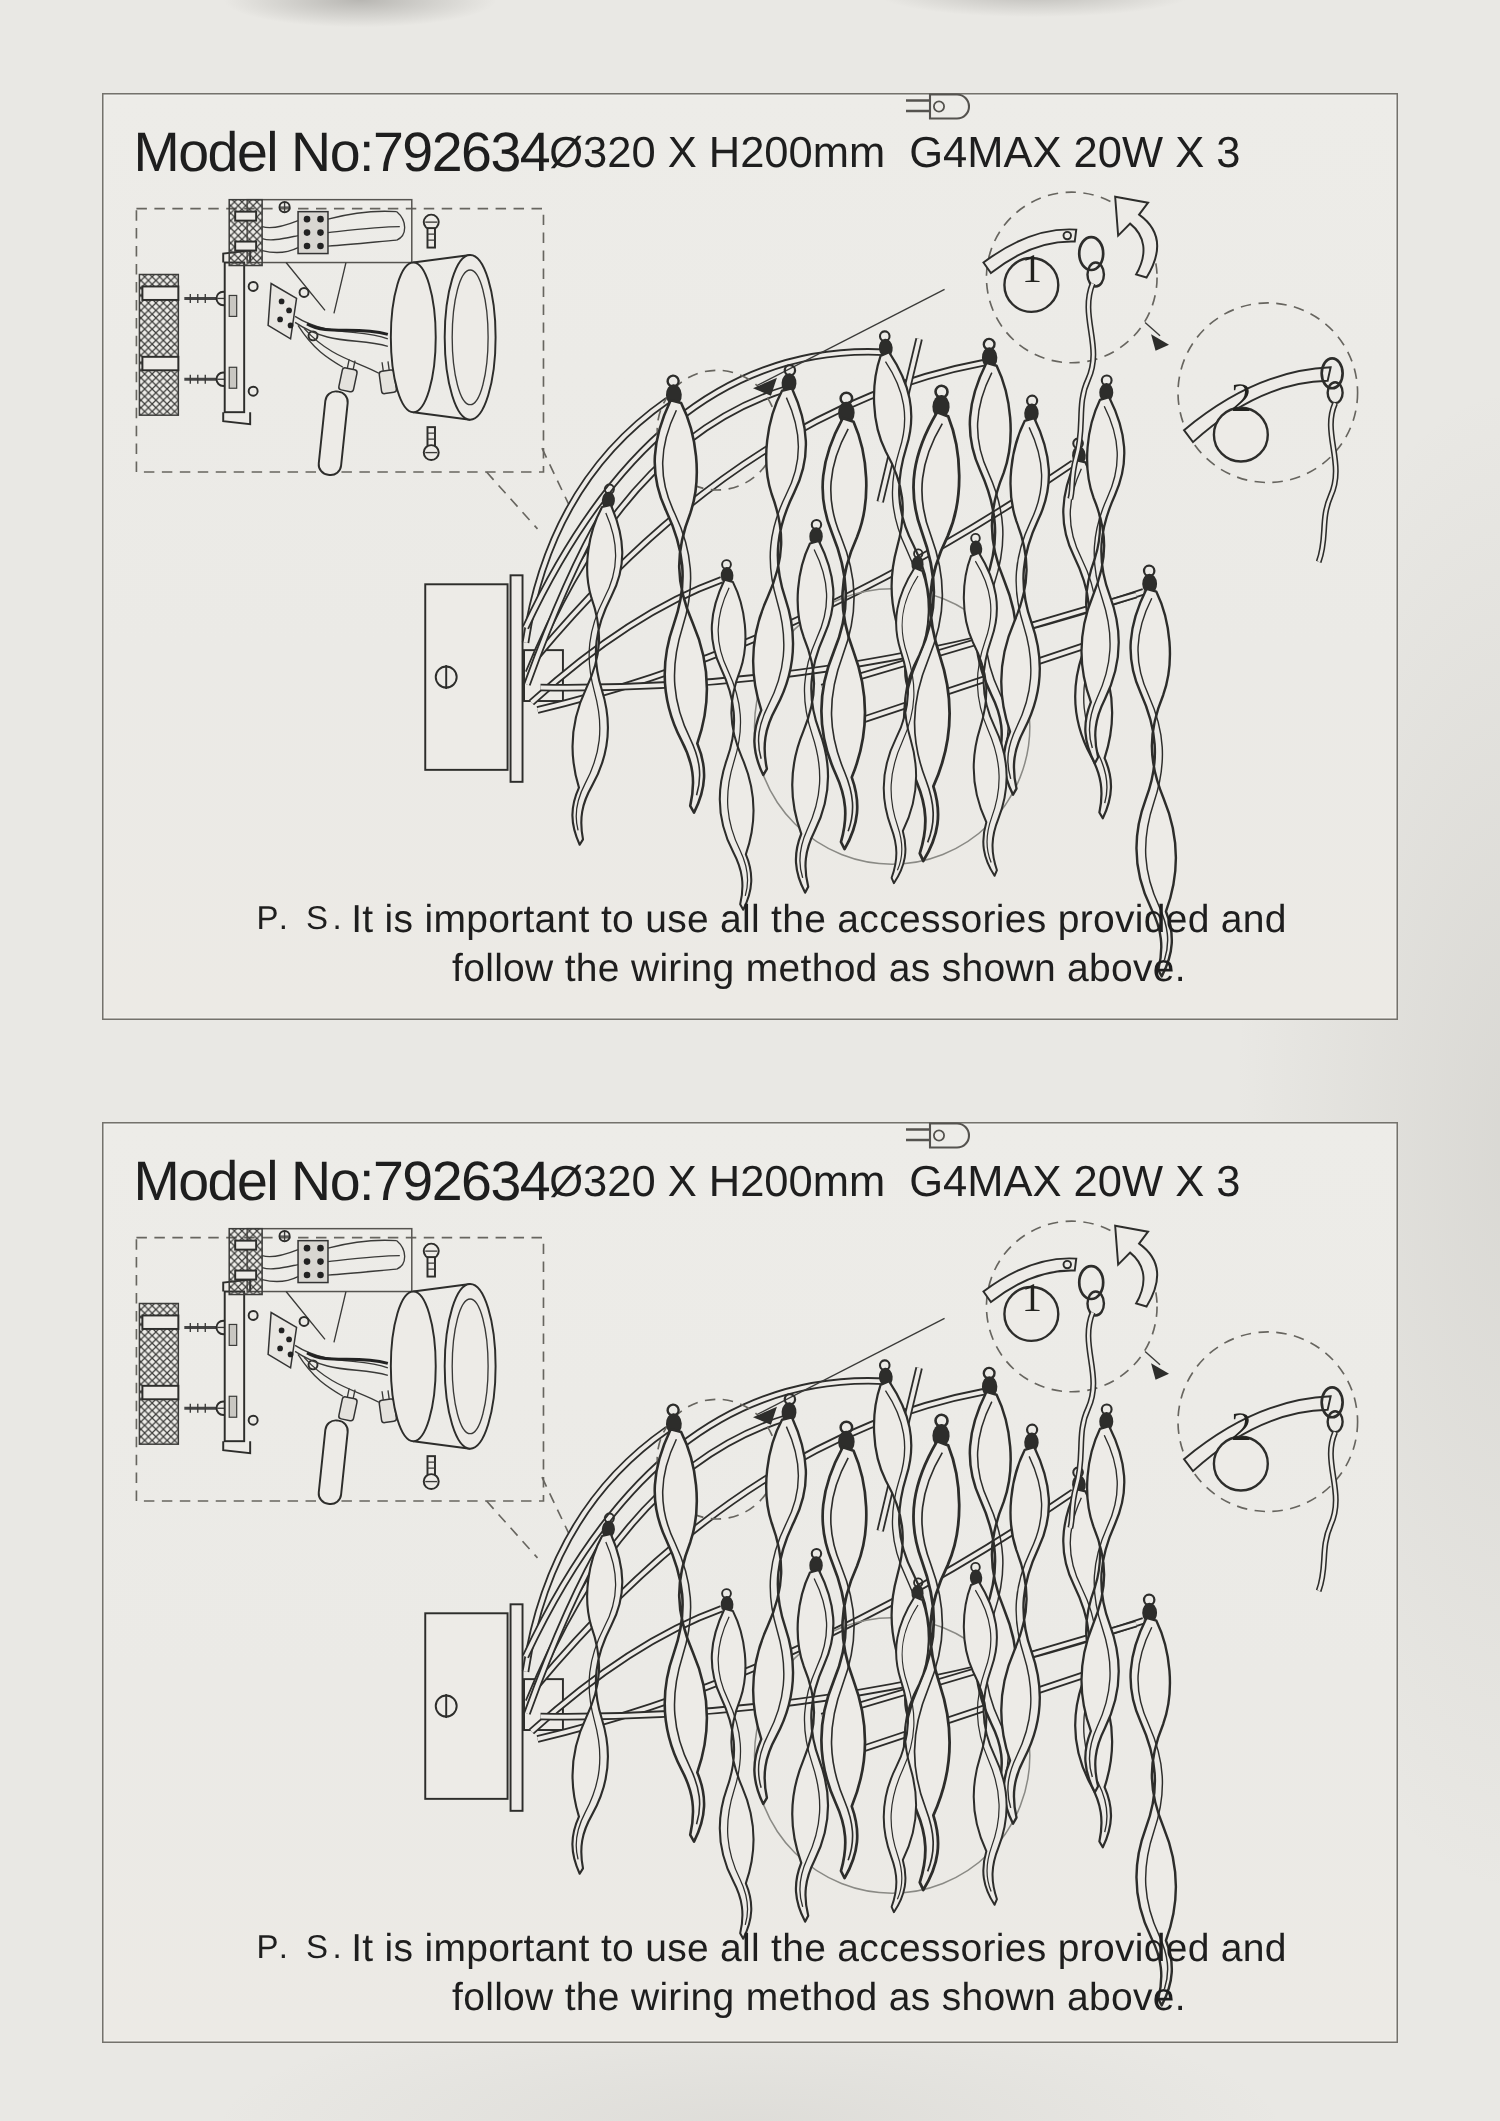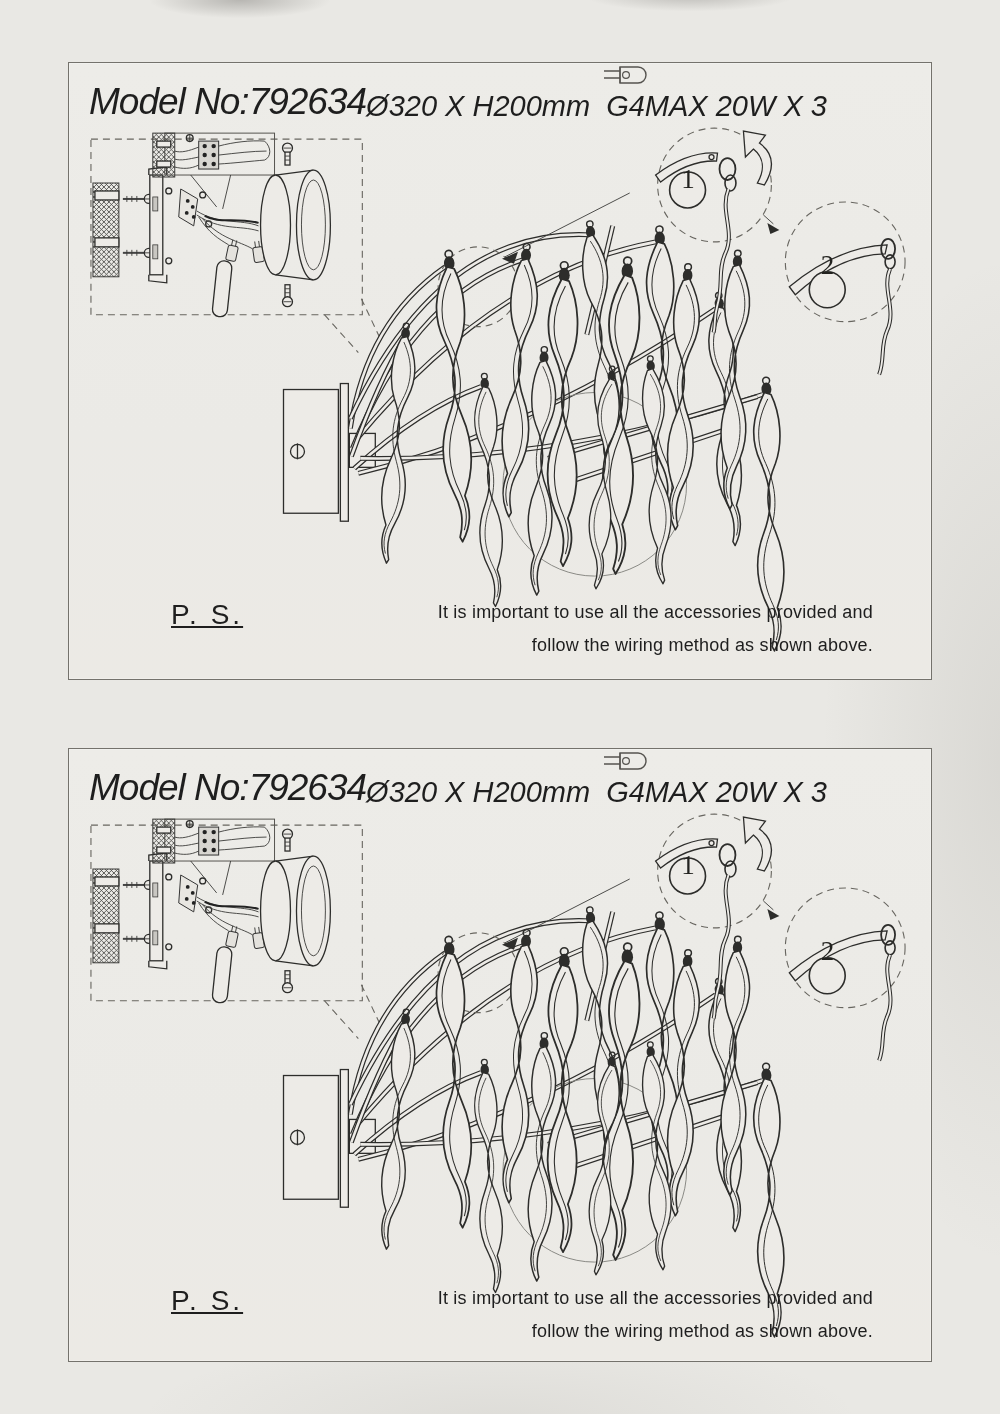--- a/index.html
+++ b/index.html
@@ -14,39 +14,39 @@
       linear-gradient(#e9e8e4,#e9e8e4);
     font-family:"Liberation Sans",sans-serif;color:#1e1e1e;
   }
   .panel{
     position:absolute;left:68px;width:862px;border:1px solid #74726c;
     background:linear-gradient(180deg,#edece8 0%,#ebeae6 60%,#eceae5 100%);
     box-shadow:0 0 0 1px rgba(255,255,255,.25) inset;
   }
   .panel.p1{top:62px;height:616px;}
   .panel.p2{top:748px;height:612px;}
-  .hdr{display:flex;align-items:flex-end;padding:18px 0 0 20px;white-space:nowrap;font-style:italic;}
+  .hdr{display:flex;align-items:center;padding:18px 0 0 20px;white-space:nowrap;}
   .model{font-size:37px;letter-spacing:-1px;}
   .dims{font-size:29px;letter-spacing:0;}
   .g4wrap{position:relative;margin-left:16px;}
   .g4{font-size:29px;}
   .bulb-ico{position:absolute;left:-6px;top:-27px;width:52px;height:24px;}
   .maxw{font-size:29px;}
   .art{position:relative;height:466px;margin-top:4px;}
   .art svg.scene{position:absolute;left:0;top:0;width:862px;height:544px;overflow:visible;}
   .badge-num{
     position:absolute;font-family:"Liberation Serif",serif;font-size:27px;color:#22221f;
     transform:translate(-50%,-54%);pointer-events:none;
   }
   .bn1{left:71.8%;top:11.6%;}
   .bn2{left:88.0%;top:30.0%;}
   .ps{position:relative;height:78px;}
-  .ps-label{position:absolute;left:102px;top:6px;font-size:28px;letter-spacing:3px;text-decoration:underline;}
-  .ps-lines{position:absolute;left:150px;right:58px;top:3px;text-align:right;
-            font-size:18px;line-height:33px;letter-spacing:.2px;}
+  .ps-label{position:absolute;left:102px;top:6px;font-size:22px;letter-spacing:3px;}
+  .ps-lines{position:absolute;left:150px;right:58px;top:3px;text-align:center;
+            font-size:26px;line-height:33px;letter-spacing:.2px;}
   
   .ink{stroke:#2d2d2b;fill:none;stroke-width:1.3;}
   .fillp{fill:#edebe7;stroke:#2d2d2b;stroke-width:1.3;}
   .armA{fill:none;stroke:#2d2d2b;stroke-width:5;}
   .armB{fill:none;stroke:#edebe7;stroke-width:2.6;}
   .mA{fill:none;stroke:#2d2d2b;stroke-width:4;}
   .mB{fill:none;stroke:#edebe7;stroke-width:1.9;}
   .dc{fill:none;stroke:#67655f;stroke-width:1.1;stroke-dasharray:7 5;}
   .thin{stroke:#3a3a38;stroke-width:.9;fill:none;}
   .badge{fill:#edebe7;stroke:#2d2d2b;stroke-width:1.6;}

